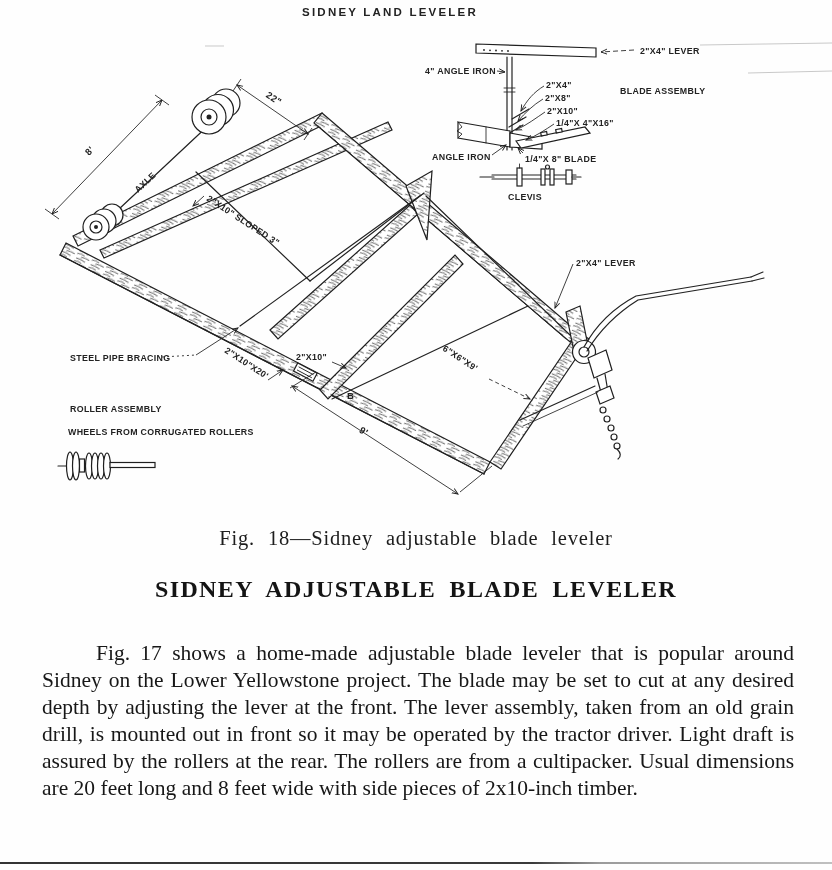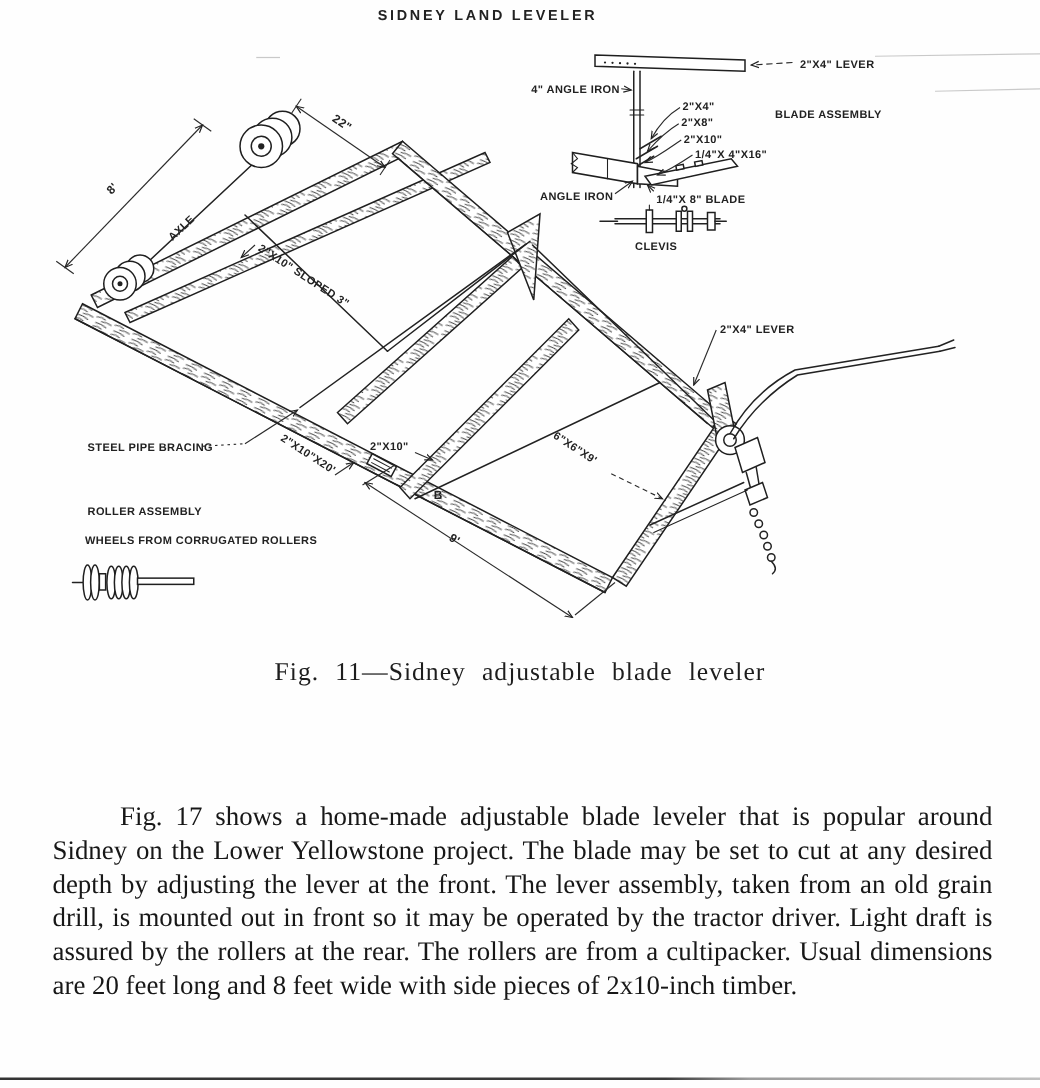--- a/index.html
+++ b/index.html
@@ -257,16 +257,17 @@
       <line class="ln thin" x1="519.5" y1="164" x2="519.5" y2="168"></line>
       <rect class="white" x="541" y="169" width="4" height="16"></rect>
       <rect class="white" x="550" y="169" width="4" height="16"></rect>
       <circle class="ln" cx="547.5" cy="167" r="2"></circle>
       <rect class="white" x="566" y="170" width="6" height="14"></rect>
       <line class="ln" x1="572" y1="177" x2="581" y2="177"></line>
       <text class="dlbl" x="508" y="200">CLEVIS</text>
     </g>
   </svg>
 
-  <div class="fig-caption">Fig. 11—Sidney adjustable blade leveler</div>
+  <div class="fig-caption">Fig. 18—Sidney adjustable blade leveler</div>
+  <div class="article-heading">SIDNEY ADJUSTABLE BLADE LEVELER</div>
   <p class="article-body">Fig. 17 shows a home-made adjustable blade leveler that is popular around Sidney on the Lower Yellowstone project. The blade may be set to cut at any desired depth by adjusting the lever at the front. The lever assembly, taken from an old grain drill, is mounted out in front so it may be operated by the tractor driver. Light draft is assured by the rollers at the rear. The rollers are from a cultipacker. Usual dimensions are 20 feet long and 8 feet wide with side pieces of 2x10-inch timber.</p>
   <div class="bottom-rule"></div>
 </div>
 
 </body></html>

